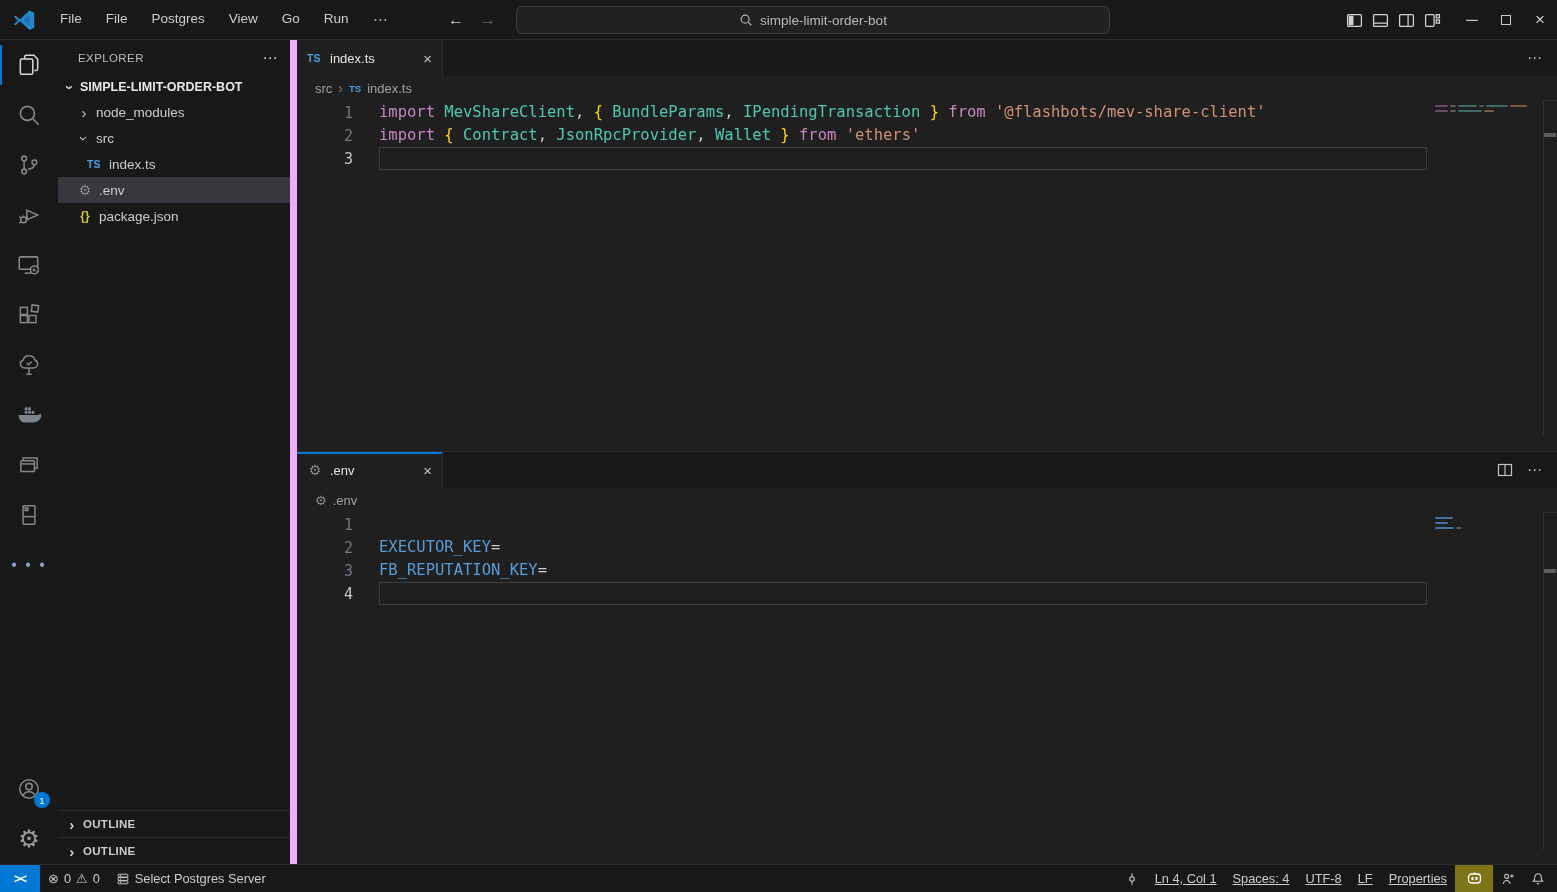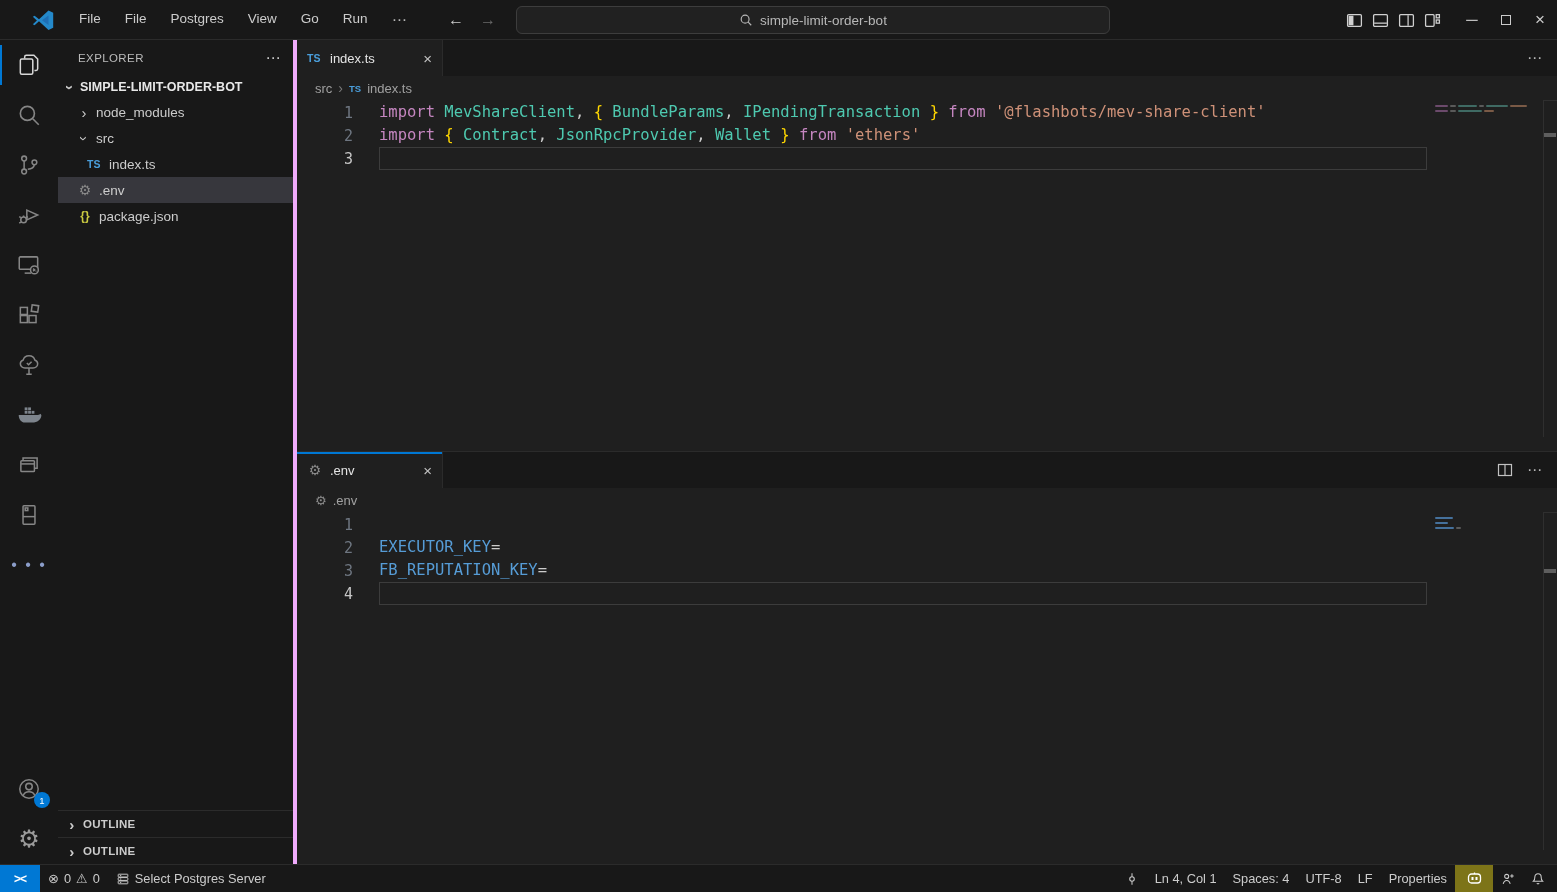--- a/index.html
+++ b/index.html
@@ -2,21 +2,21 @@
 <html><head>
 <meta charset="utf-8">
 <style>
   * { margin:0; padding:0; box-sizing:border-box; }
   html,body { width:1557px; height:892px; overflow:hidden; background:#181818;
     font-family:"Liberation Sans","DejaVu Sans",sans-serif; color:#cccccc; }
   .app { width:1557px; height:892px; display:flex; flex-direction:column; position:relative; }
 
   
   .titlebar { height:40px; background:#181818; border-bottom:1px solid #2b2b2b;
-    display:flex; align-items:center; position:relative; flex:none;padding-left:19px; }
+    display:flex; align-items:center; position:relative; flex:none; }
   .vscode-logo { width:24px; height:24px; margin:0 14px 0 12px; flex:none; }
   .menus { display:flex; gap:4px; font-size:13.5px; color:#cccccc; }
   .menu-item { padding:4px 10px; border-radius:5px; cursor:default; }
   .nav-arrows { position:absolute; left:448px; display:flex; gap:16px; font-size:16px; }
   .nav-arrows .fwd { color:#6a6a6a; }
   .cmd-center { position:absolute; left:516px; top:6px; width:594px; height:28px;
     background:#212121; border:1px solid #3d3d3d; border-radius:6px;
     display:flex; align-items:center; justify-content:center; gap:7px;
     color:#b8b8b8; font-size:13.5px; }
   .tb-right { position:absolute; right:0; top:0; height:40px; display:flex; align-items:center; }
@@ -36,21 +36,21 @@
     position:relative; color:#868686; }
   .ab-item svg { width:26px; height:26px; }
   .ab-item.active { color:#d7d7d7; }
   .ab-item.active::before { content:""; position:absolute; left:0; top:5px; bottom:5px; width:2px; background:#0078d4; }
   .ab-more { color:#8b9dc9; font-size:16px; letter-spacing:2px; }
   .ab-spacer { flex:1; }
   .badge { position:absolute; right:8px; bottom:6px; width:16px; height:16px; border-radius:50%;
     background:#0078d4; color:#fff; font-size:9.5px; display:flex; align-items:center; justify-content:center; }
 
   
-  .sidebar { width:239px; background:#181818; border-right:4px solid #f0abfc;
+  .sidebar { width:239px; background:#181818; border-right:7px solid #f0abfc;
     display:flex; flex-direction:column; flex:none; font-size:13.5px; }
   .sb-header { height:35px; display:flex; align-items:center; padding:0 12px 0 20px;
     font-size:11.5px; letter-spacing:.4px; color:#bbbbbb; }
   .sb-header .more { margin-left:auto; font-size:15px; color:#cccccc; }
   .sb-root { height:24px; display:flex; align-items:center; gap:4px; font-weight:bold;
     font-size:12.5px; color:#e8e8e8; padding-left:6px; }
   .tree { flex:1; overflow:hidden; }
   .tree-item { height:26px; display:flex; align-items:center; gap:6px; color:#cccccc; }
   .tree-item.selected { background:#37373d; }
   .chev { color:#cccccc; font-size:15px; width:12px; text-align:center; display:inline-block; }
@@ -104,21 +104,21 @@
   .scroll-thumb { position:absolute; right:1px; width:12px; height:4px; background:#5e5e5e; }
 
   
   .statusbar { height:28px; background:#181818; border-top:1px solid #2b2b2b;
     display:flex; align-items:center; font-size:12.8px; color:#cccccc; flex:none; }
   .remote { width:40px; height:28px; background:#0078d4; color:#ffffff; display:flex;
     align-items:center; justify-content:center; font-size:12px; font-weight:bold; letter-spacing:-1px; flex:none; }
   .sb-seg { display:flex; align-items:center; gap:5px; padding:0 8px; height:28px; }
   .sb-seg svg { width:14px; height:14px; }
   .sb-glyph { font-size:13px; }
-  .sb-right { margin-left:auto; display:flex; align-items:flex-start; }
+  .sb-right { margin-left:auto; display:flex; align-items:flex-start;text-decoration:underline; }
   .copilot { width:38px; height:28px; display:flex; align-items:center; justify-content:center; }
   .copilot svg { width:17px; height:17px; }
 </style>
 </head>
 <body>
 
 <div class="app">
 
   <div class="titlebar">
     <svg class="vscode-logo" viewBox="0 0 24 24">

